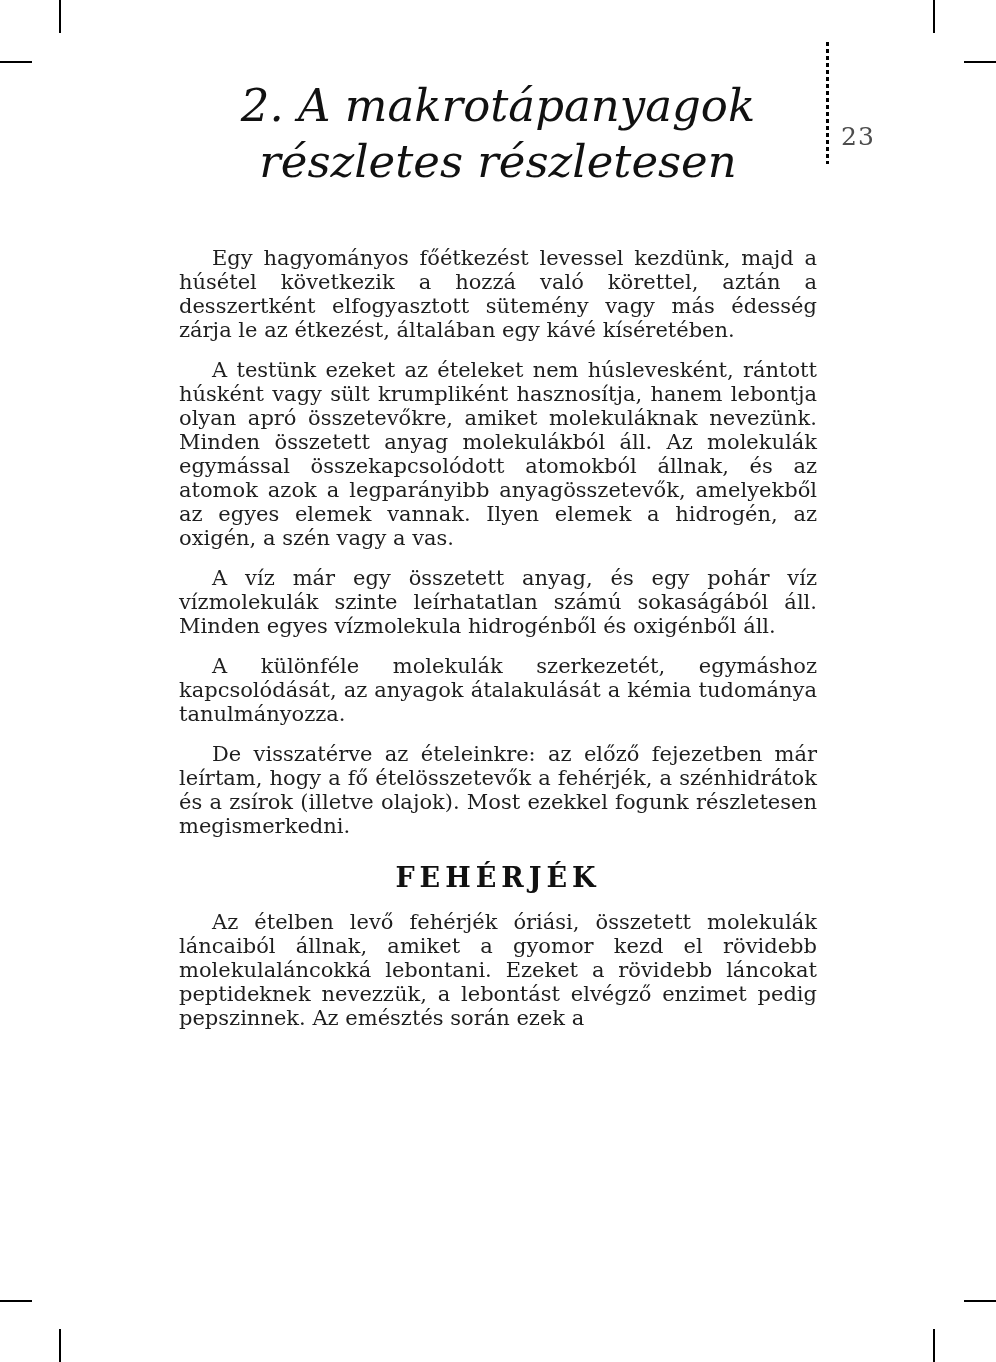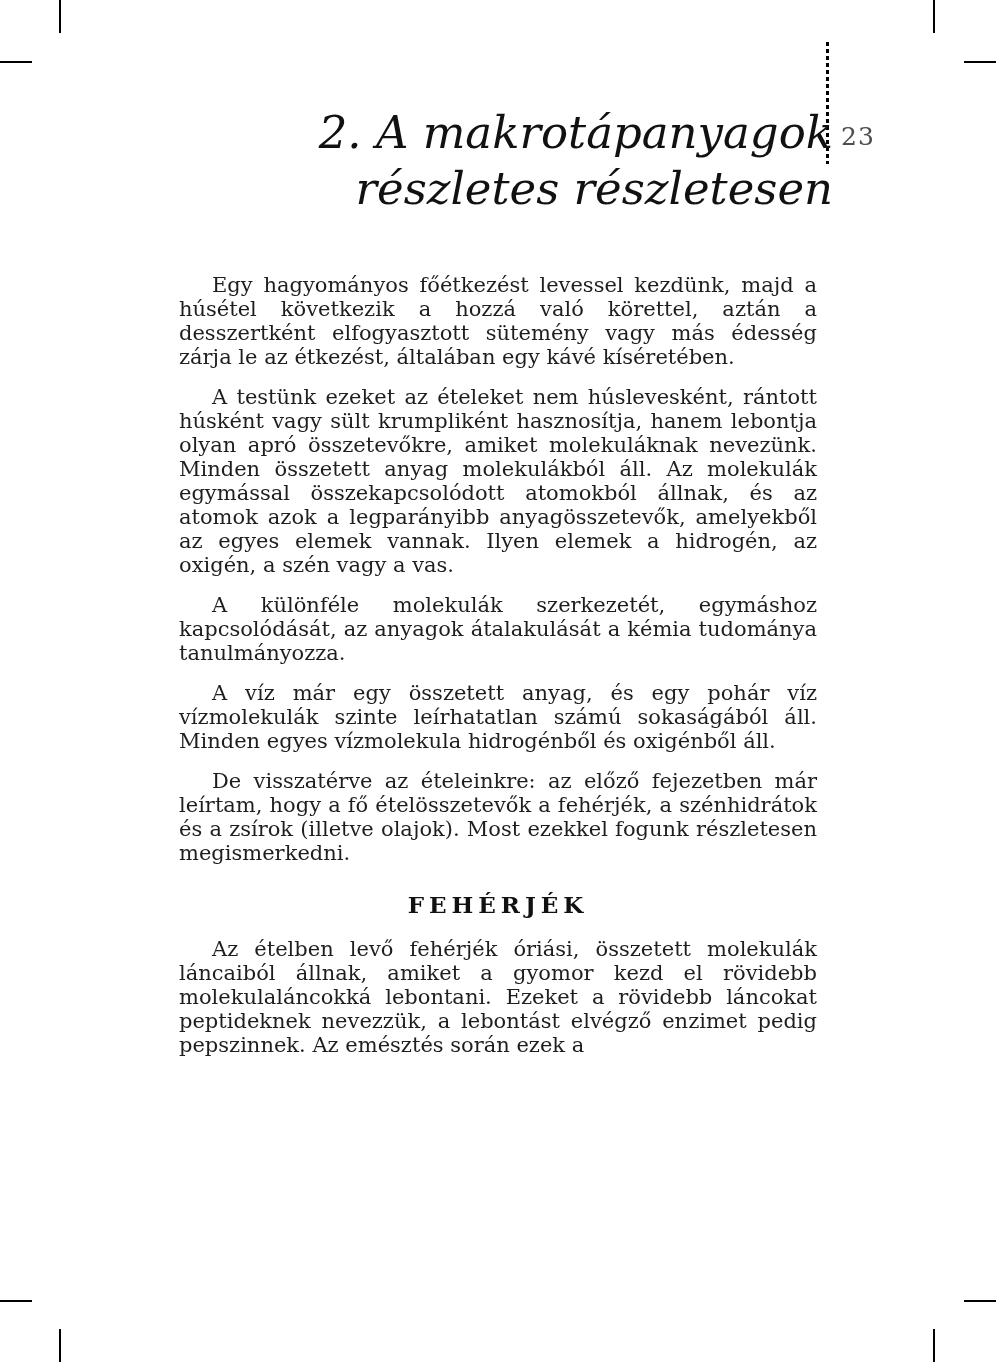--- a/index.html
+++ b/index.html
@@ -39,21 +39,21 @@
   .folio{
     position:absolute;left:841px;top:122px;
     font-size:25px;font-weight:normal;color:var(--folio);
     letter-spacing:1px;
   }
 
   
   .column{
     position:absolute;left:163px;top:0;width:670px;
   }
-  .chapter-header{margin-top:105px;text-align:right;}
+  .chapter-header{margin-top:78px;text-align:center;}
   .chapter-title-line{
     font-style:italic;
     font-size:45px;line-height:56px;
     color:#111;
   }
   .chapter-subtitle{
     font-weight:bold;
     font-size:51px;line-height:62px;
     letter-spacing:0px;
     color:#111;
@@ -64,21 +64,21 @@
   .body-copy p{
     margin:16px;
     font-size:21px;line-height:24px;
     text-align:justify;
     text-indent:33px;
     color:var(--text);
   }
   .section-heading{
     margin:23px 0 6px 0;
     text-align:center;
-    font-size:23px;line-height:33px;
+    font-size:27px;line-height:33px;
     font-weight:bold;
     letter-spacing:5px;
     color:#111;
   }
 </style>
 </head>
 <body>
 
 <div class="page">
 
@@ -97,22 +97,22 @@
   <div class="column">
 
     <header class="chapter-header">
       <div class="chapter-title-line">2. A makrotápanyagok</div>
       <div class="chapter-title-line">részletes részletesen</div>
     </header>
 
     <div class="body-copy">
       <p>Egy hagyományos főétkezést levessel kezdünk, majd a húsétel következik a hozzá való körettel, aztán a desszertként elfogyasztott sütemény vagy más édesség zárja le az étkezést, általában egy kávé kíséretében.</p>
       <p>A testünk ezeket az ételeket nem húslevesként, rántott húsként vagy sült krumpliként hasznosítja, hanem lebontja olyan apró összetevőkre, amiket molekuláknak nevezünk. Minden összetett anyag molekulákból áll. Az molekulák egymással összekapcsolódott atomokból állnak, és az atomok azok a legparányibb anyagösszetevők, amelyekből az egyes elemek vannak. Ilyen elemek a hidrogén, az oxigén, a szén vagy a vas.</p>
+      <p>A víz már egy összetett anyag, és egy pohár víz vízmolekulák szinte leírhatatlan számú sokaságából áll. Minden egyes vízmolekula hidrogénből és oxigénből áll.</p>
       <p>A különféle molekulák szerkezetét, egymáshoz kapcsolódását, az anyagok átalakulását a kémia tudománya tanulmányozza.</p>
-      <p>A víz már egy összetett anyag, és egy pohár víz vízmolekulák szinte leírhatatlan számú sokaságából áll. Minden egyes vízmolekula hidrogénből és oxigénből áll.</p>
       <p>De visszatérve az ételeinkre: az előző fejezetben már leírtam, hogy a fő ételösszetevők a fehérjék, a szénhidrátok és a zsírok (illetve olajok). Most ezekkel fogunk részletesen megismerkedni.</p>
 
       <h2 class="section-heading">FEHÉRJÉK</h2>
 
       <p>Az ételben levő fehérjék óriási, összetett molekulák láncaiból állnak, amiket a gyomor kezd el rövidebb molekulaláncokká lebontani. Ezeket a rövidebb láncokat peptideknek nevezzük, a lebontást elvégző enzimet pedig pepszinnek. Az emésztés során ezek a</p>
     </div>
 
   </div>
 </div>
 

